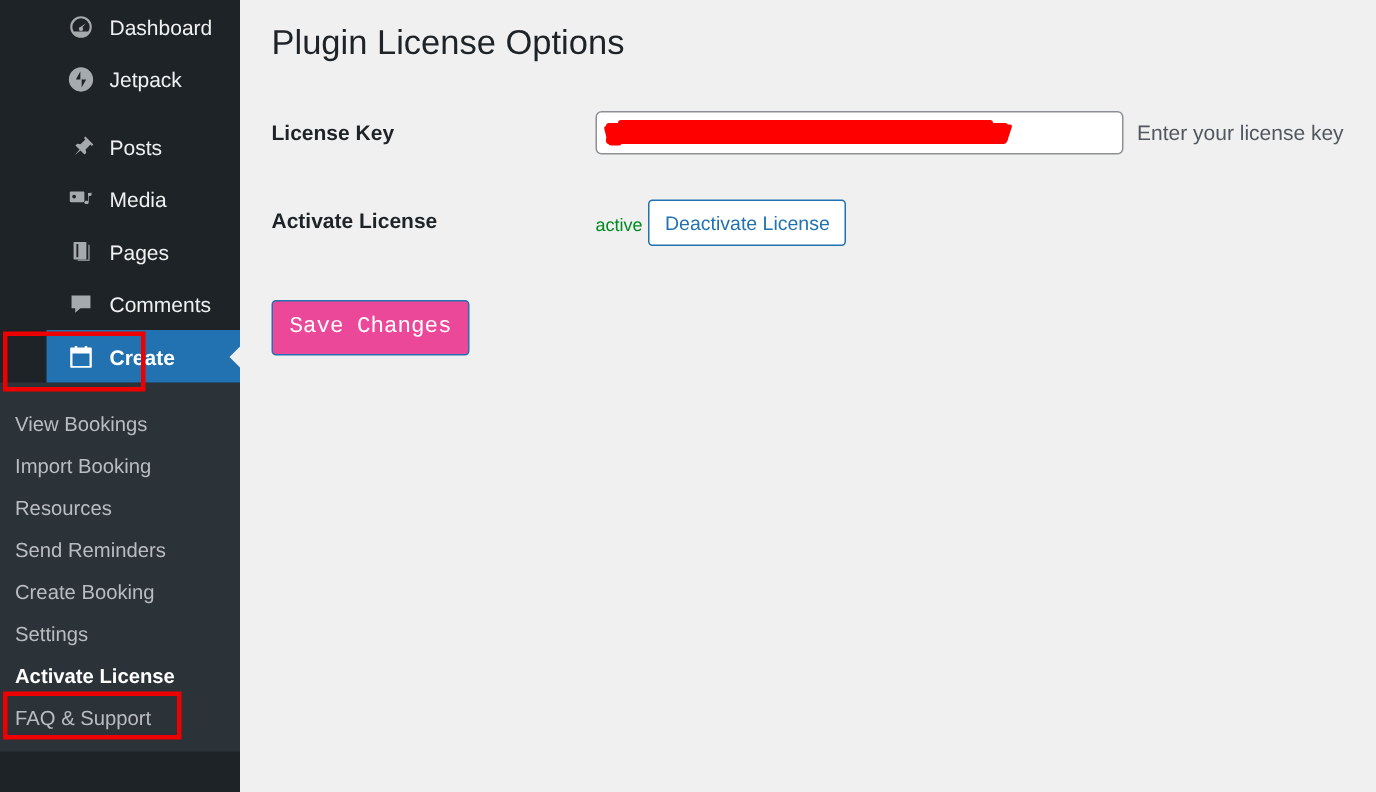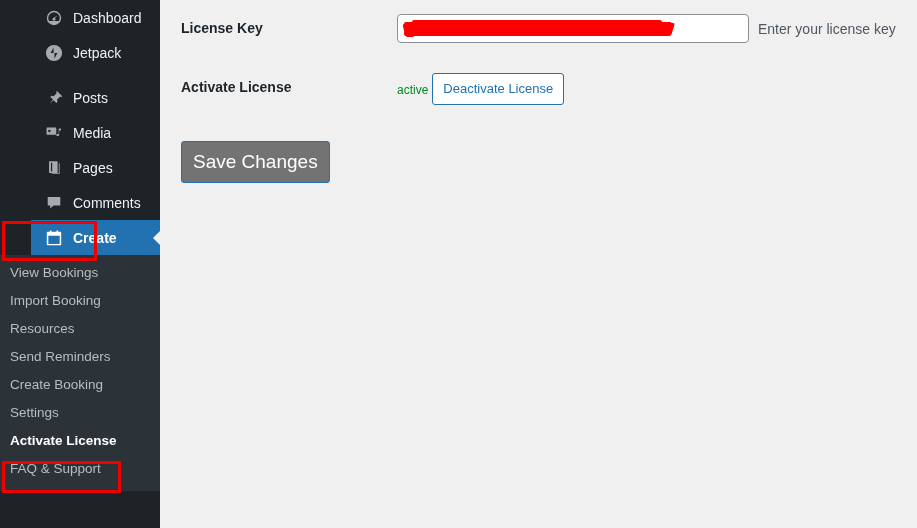--- a/index.html
+++ b/index.html
@@ -50,21 +50,21 @@
     position: absolute;
     right: -1px; top: 50%;
     transform: translateY(-50%);
     width: 0; height: 0;
     border-top: 8px solid transparent;
     border-bottom: 8px solid transparent;
     border-right: 8px solid #f0f0f1;
   }
 
   
-  #submenu { background: #2c3338; padding: 4px 0 8px 0; }
+  #submenu { background: #2c3338; padding: 14px 0 8px 0; }
   .submenu-item {
     display: block;
     padding: 5px 0 5px 10px;
     color: #b9bcc0;
     font-size: 13.5px;
     line-height: 18px;
     white-space: nowrap;
   }
   .submenu-item.current { color: #fff; font-weight: bold; }
 
@@ -149,26 +149,26 @@
     color: #2271b1;
     border-radius: 3px;
     font-size: 13px;
     font-family: "Liberation Sans", sans-serif;
     padding: 5px 10px;
     line-height: 1.5;
     cursor: pointer;
     white-space: nowrap;
   }
   .btn-primary {
-    background: #737373;
+    background: #ec4899;
     border: 1px solid #2271b1;
     color: #fff;
     border-radius: 3px;
-    font-size: 19px;
-    font-family: Liberation Sans, sans-serif;
+    font-size: 15px;
+    font-family: Liberation Mono, monospace;
     padding: 6px 11px;
     line-height: 1.5;
     cursor: pointer;
     white-space: nowrap;
   }
   #save-row { margin-top: 36px; }
 </style>
 </head>
 <body>
 
@@ -257,20 +257,21 @@
       <a class="submenu-item current">Activate License</a>
       <a class="submenu-item">FAQ &amp; Support</a>
     </div>
 
     <div class="redbox" id="redbox-booking"></div>
     <div class="redbox" id="redbox-activate"></div>
   </div>
 
   <div id="content">
 
+    <h1 id="page-title">Plugin License Options</h1>
 
     <div class="form-row">
       <div class="form-label">License Key</div>
       <div class="form-field">
         <div id="license-key-input" placeholder="">
           <div class="scribble">
             <span class="s1"></span>
               <span class="s2"></span>
               <span class="s3"></span>
             <span class="s4"></span>

